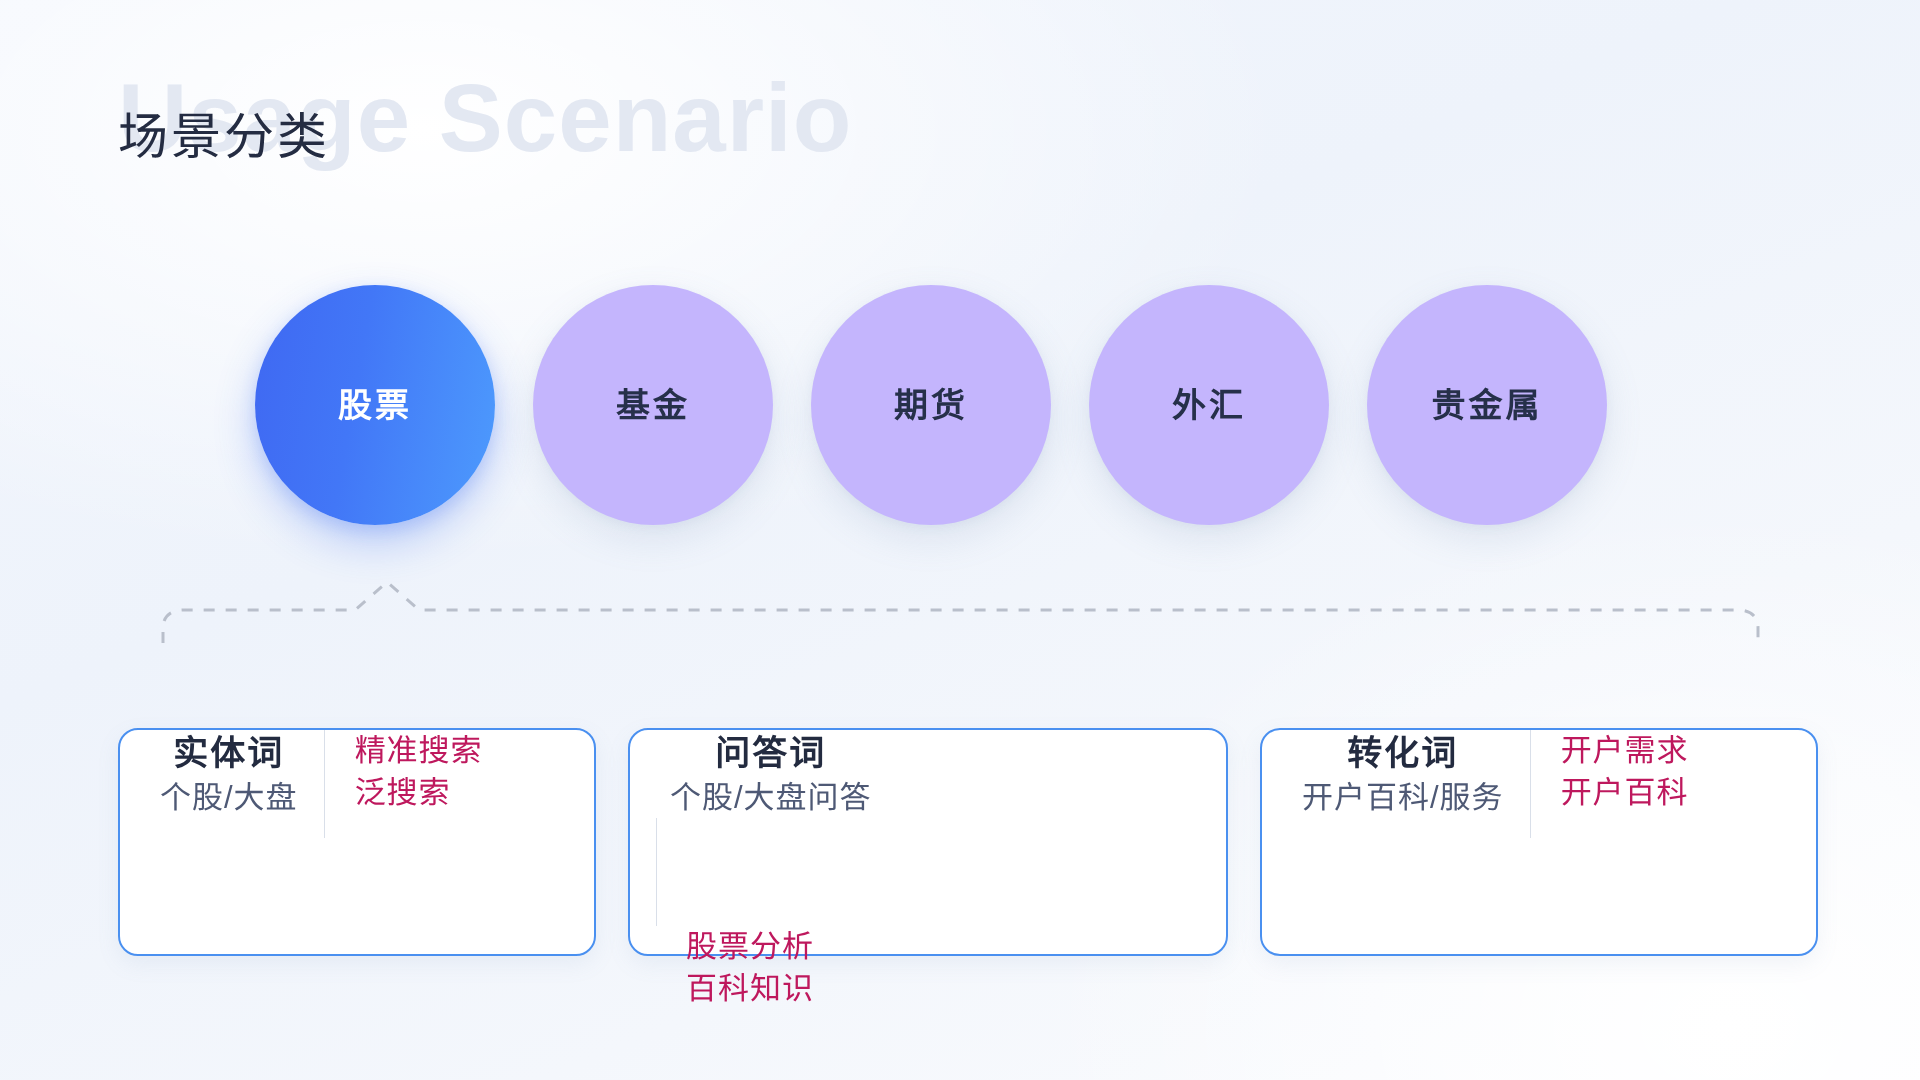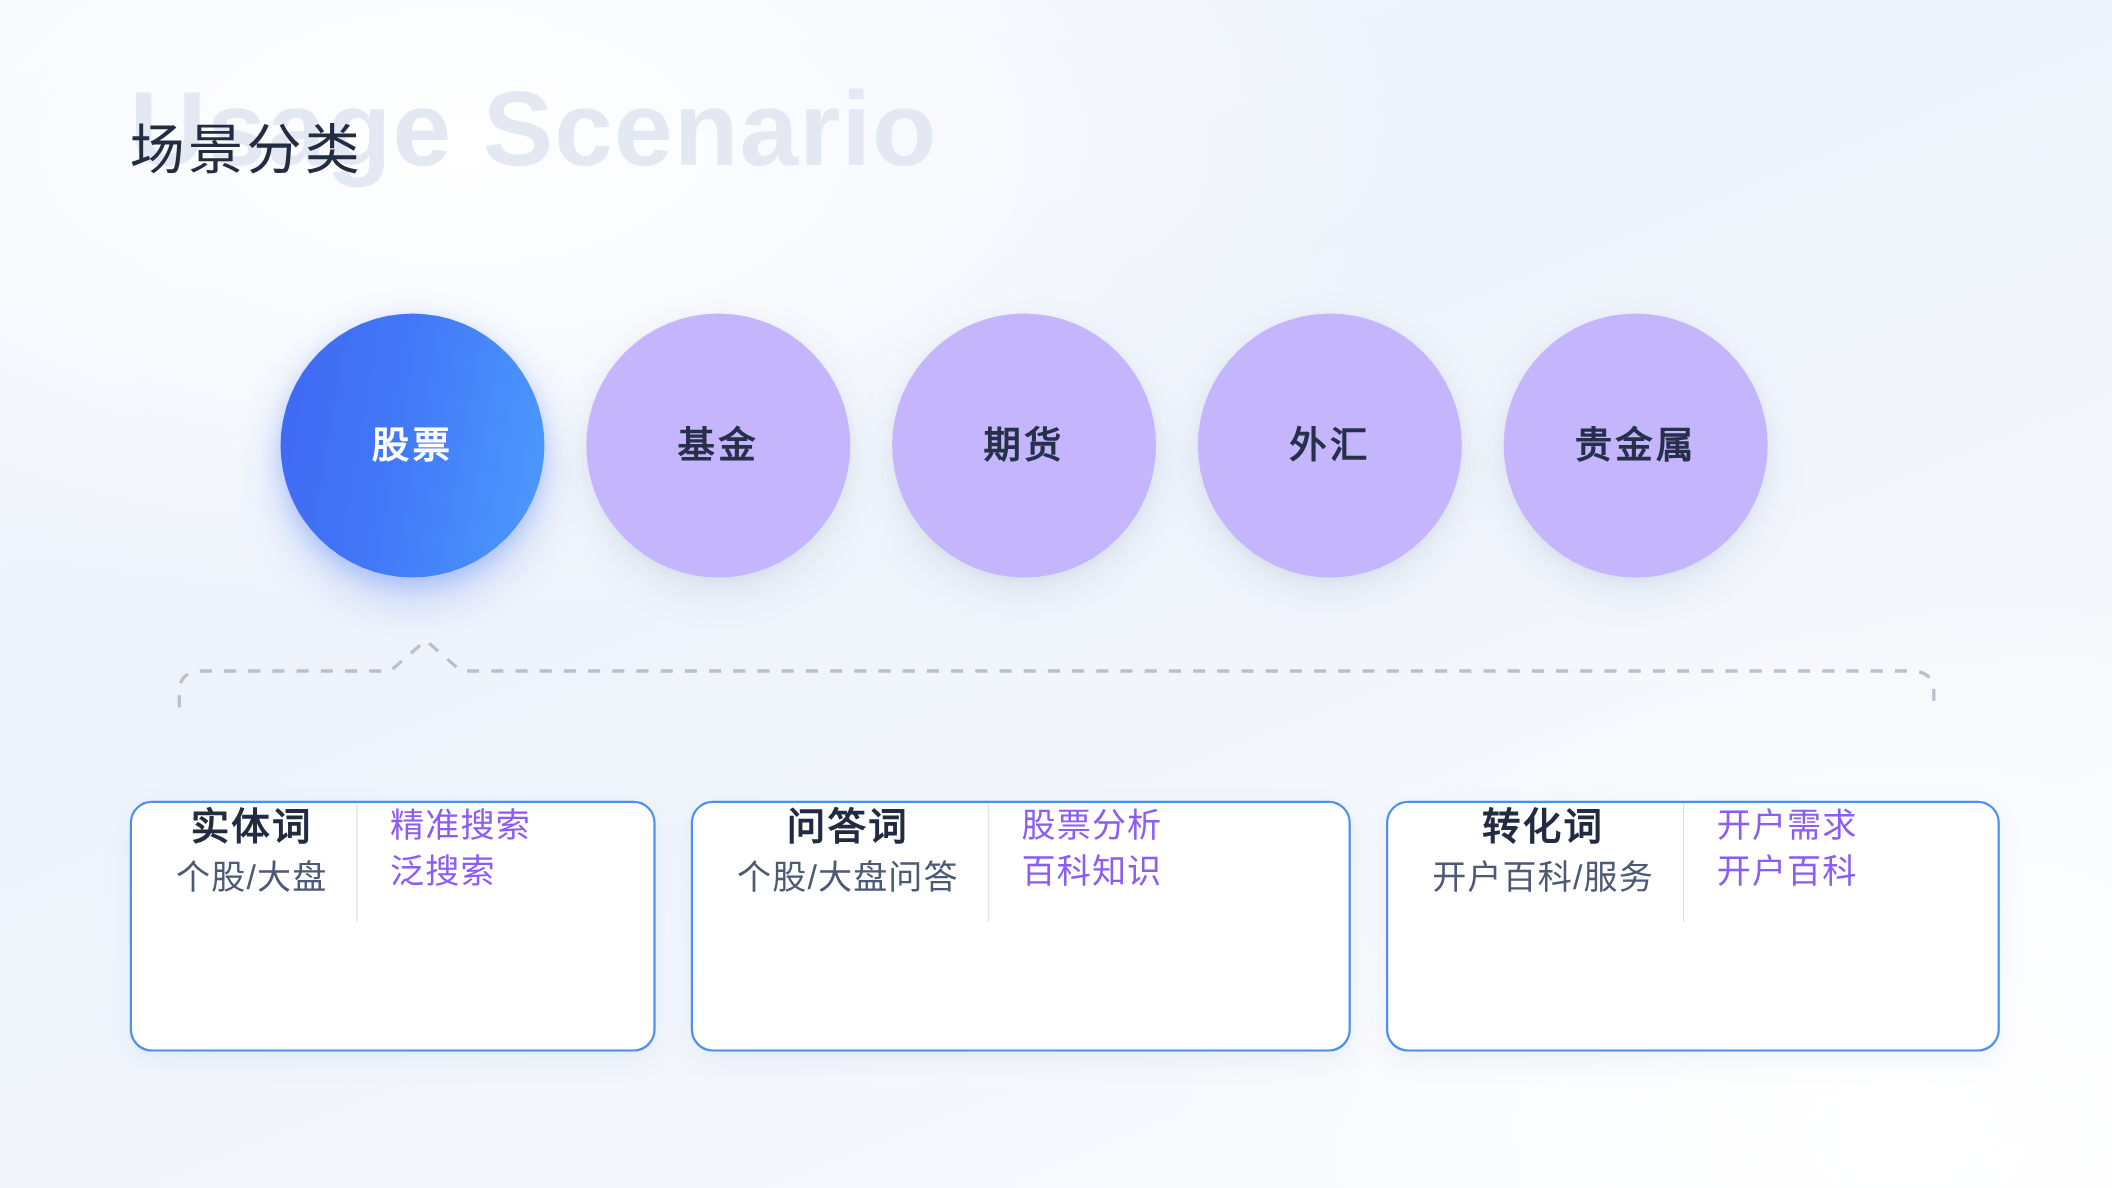--- a/index.html
+++ b/index.html
@@ -124,21 +124,21 @@
     border-radius: 20px;
     background: #ffffff;
     display: flex;
     align-items: flex-start;
     padding: 0 26px;
     box-shadow: 0 8px 22px rgba(120,145,190,0.10);
     cursor: pointer;
   }
 
   .card.card-1 { width: 478px; }
-  .card.card-2 { width: 600px; }
+  .card.card-2 { width: 600px; flex-direction: column; }
   .card.card-3 { width: 558px; }
 
   .card-left {
     flex: 0 0 auto;
     padding: 0 26px 0 14px;
     text-align: center;
   }
 
   .card-title {
     font-size: 35px;
@@ -168,21 +168,21 @@
   .card-right {
     flex: 0 0 auto;
     padding: 0 14px 0 30px;
     text-align: left;
   }
 
   .card-tag {
     font-size: 31px;
     font-weight: 400;
     letter-spacing: 1px;
-    color: #8b5cf6;
+    color: #be185d;
     line-height: 1.34;
     white-space: nowrap;
   }
 </style>
 </head>
 <body>
 
 <div class="stage">
 
   <div class="title-block">

